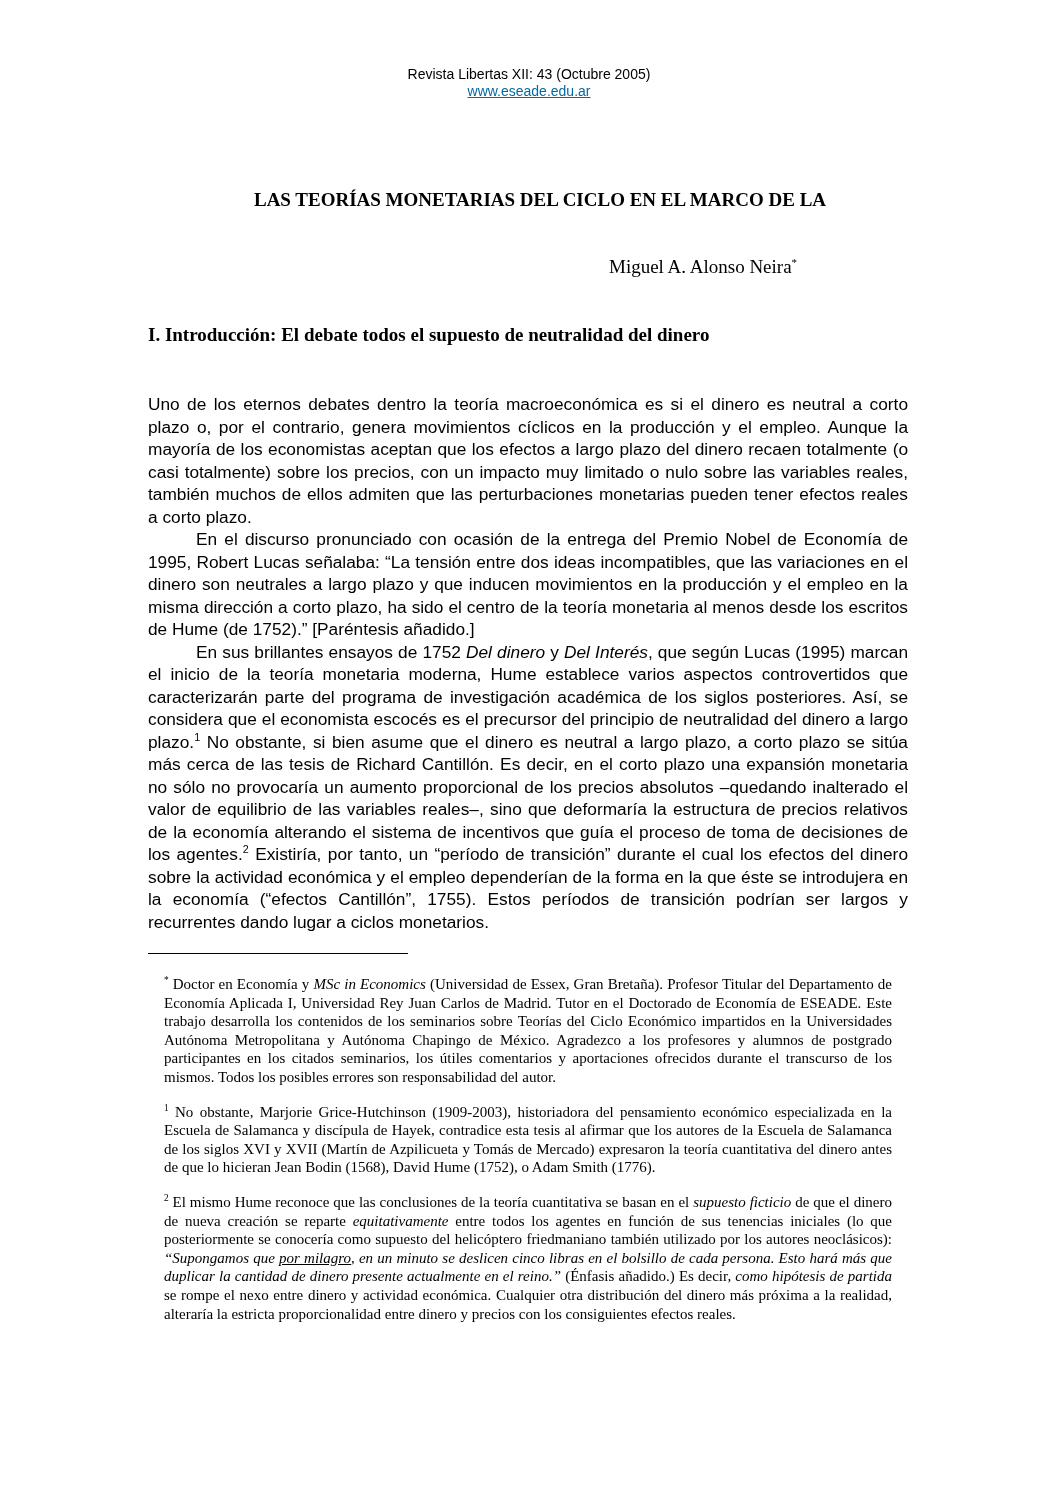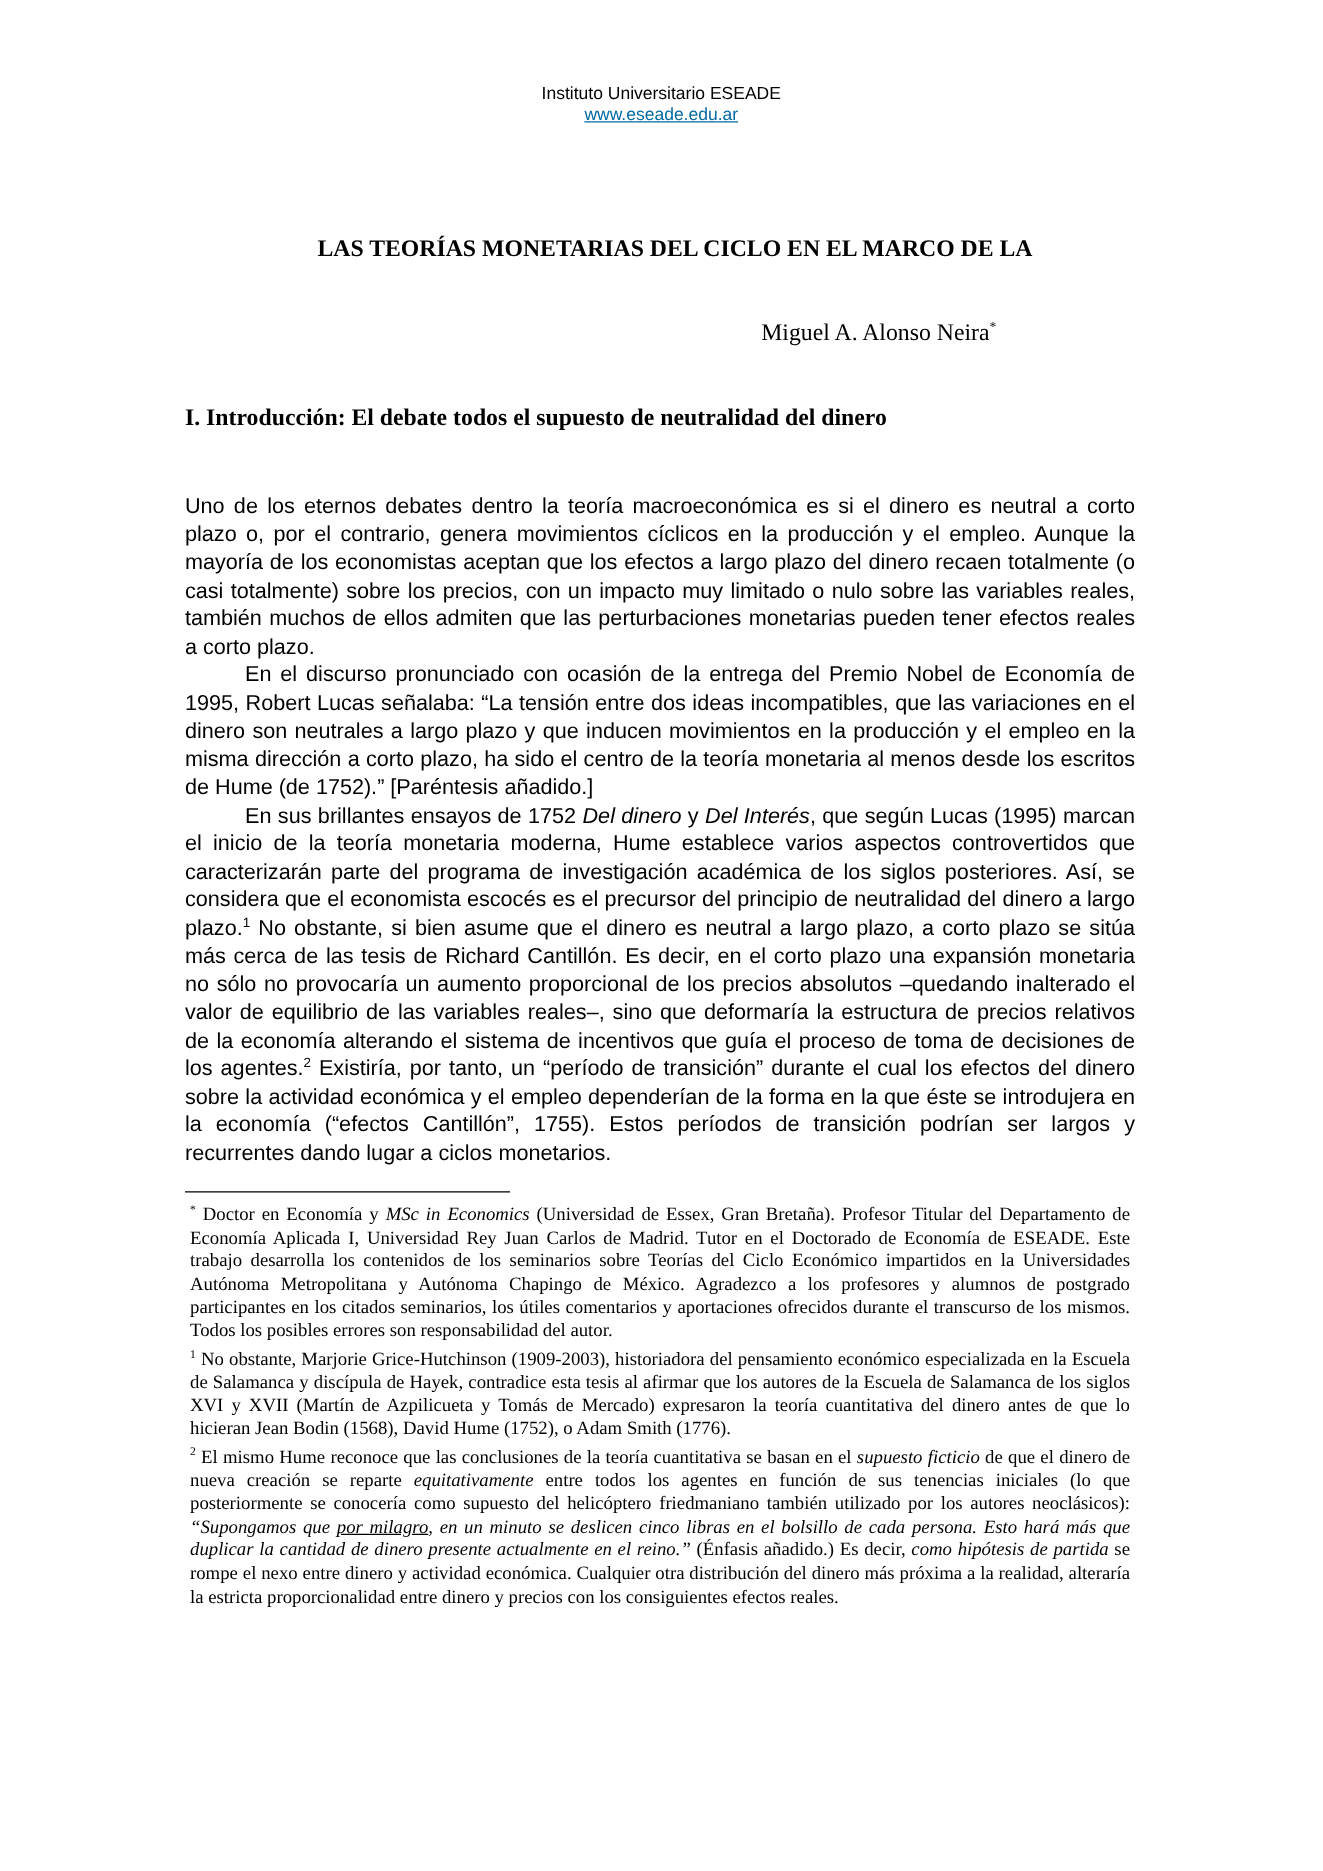--- a/index.html
+++ b/index.html
@@ -14,28 +14,28 @@
   .section { position: absolute; top: 324px; left: 148px; font-family: "Liberation Serif", serif;
     font-weight: bold; font-size: 19px; }
   .body { position: absolute; top: 393px; left: 148px; width: 760px; font-family: Liberation Sans, sans-serif;
     font-size: 17.3px; line-height: 22.5px; text-align: justify; }
   .body p { margin: 0; }
   .body p.indent { text-indent: 48px; }
   sup { font-size: 62%; vertical-align: super; line-height: 0; }
   .sep { position: absolute; top: 953px; left: 148px; width: 260px; border-top: 1px solid #000; }
   .notes { position: absolute; top: 959px; left: 148px; width: 760px; font-family: "Liberation Serif", serif;
     font-size: 15px; line-height: 18.6px; text-align: justify; }
-  .notes p { margin: 4px; }
+  .notes p { margin: 16px; }
   .u { text-decoration: underline; }
 </style>
 </head>
 <body>
 
 <div class="header">
-  <div>Instituto Universitario ESEADE</div>
+  <div>Revista Libertas XII: 43 (Octubre 2005)</div>
   <div><a>www.eseade.edu.ar</a></div>
 </div>
 
 <div class="title">
   <div>LAS TEORÍAS MONETARIAS DEL CICLO EN EL MARCO DE LA</div>
 </div>
 
 <div class="author"><span>Miguel A. Alonso Neira</span><sup>*</sup></div>
 
 <div class="section">I. Introducción: El debate todos el supuesto de neutralidad del dinero</div>

